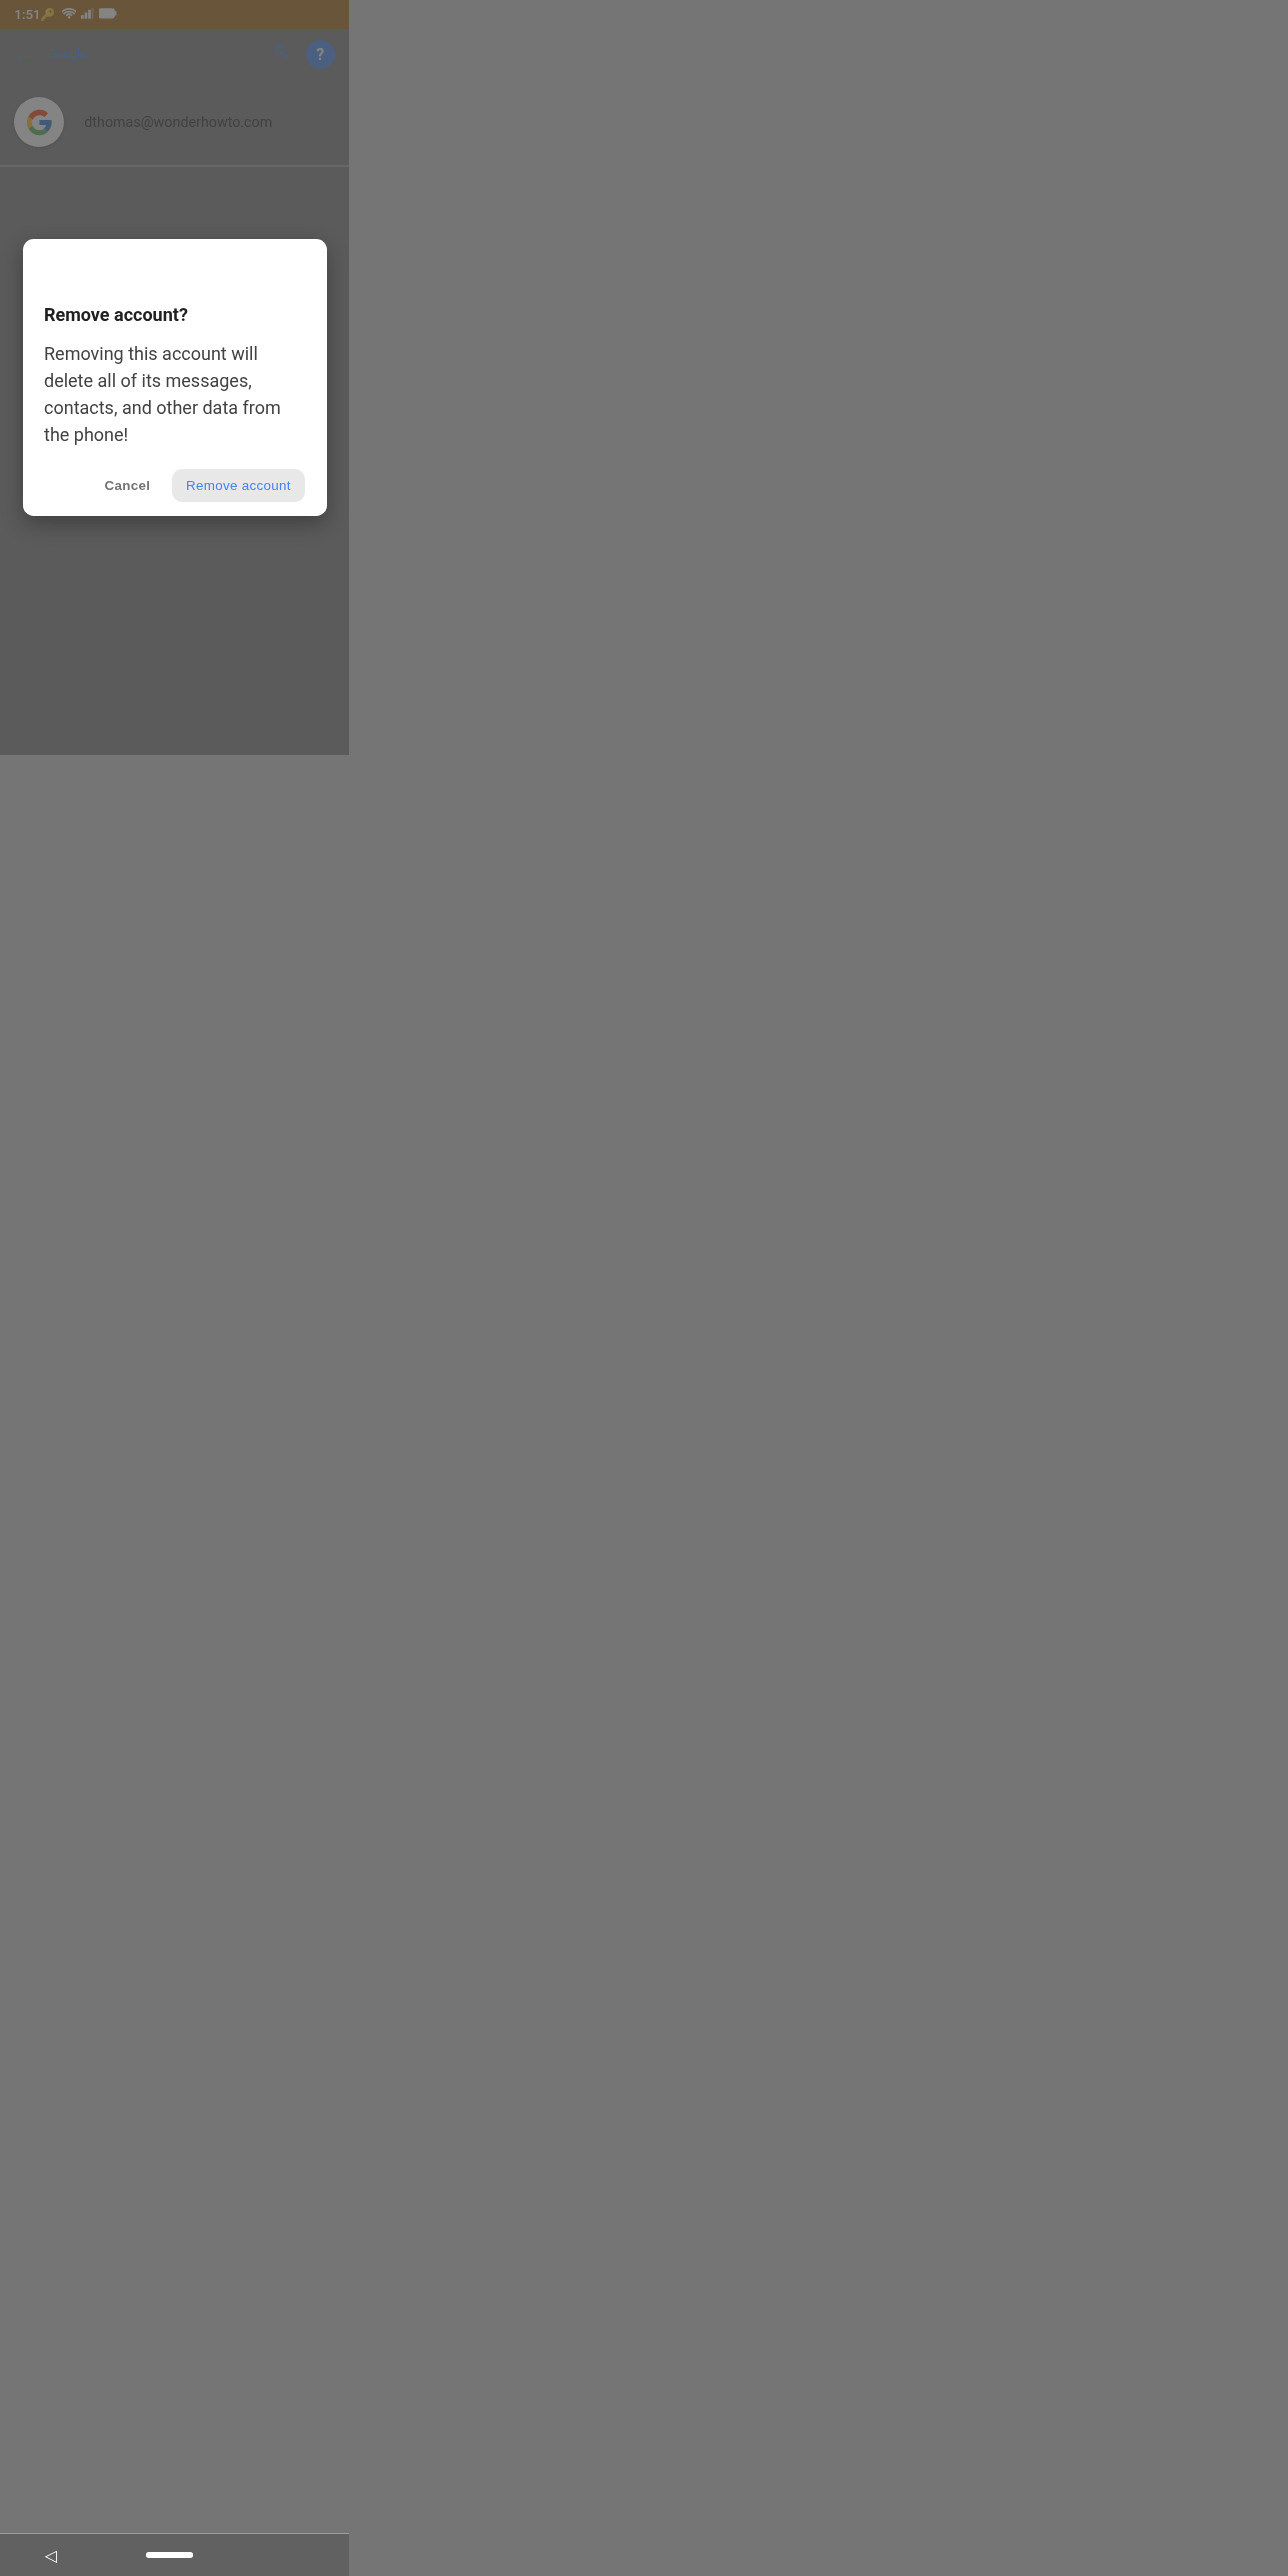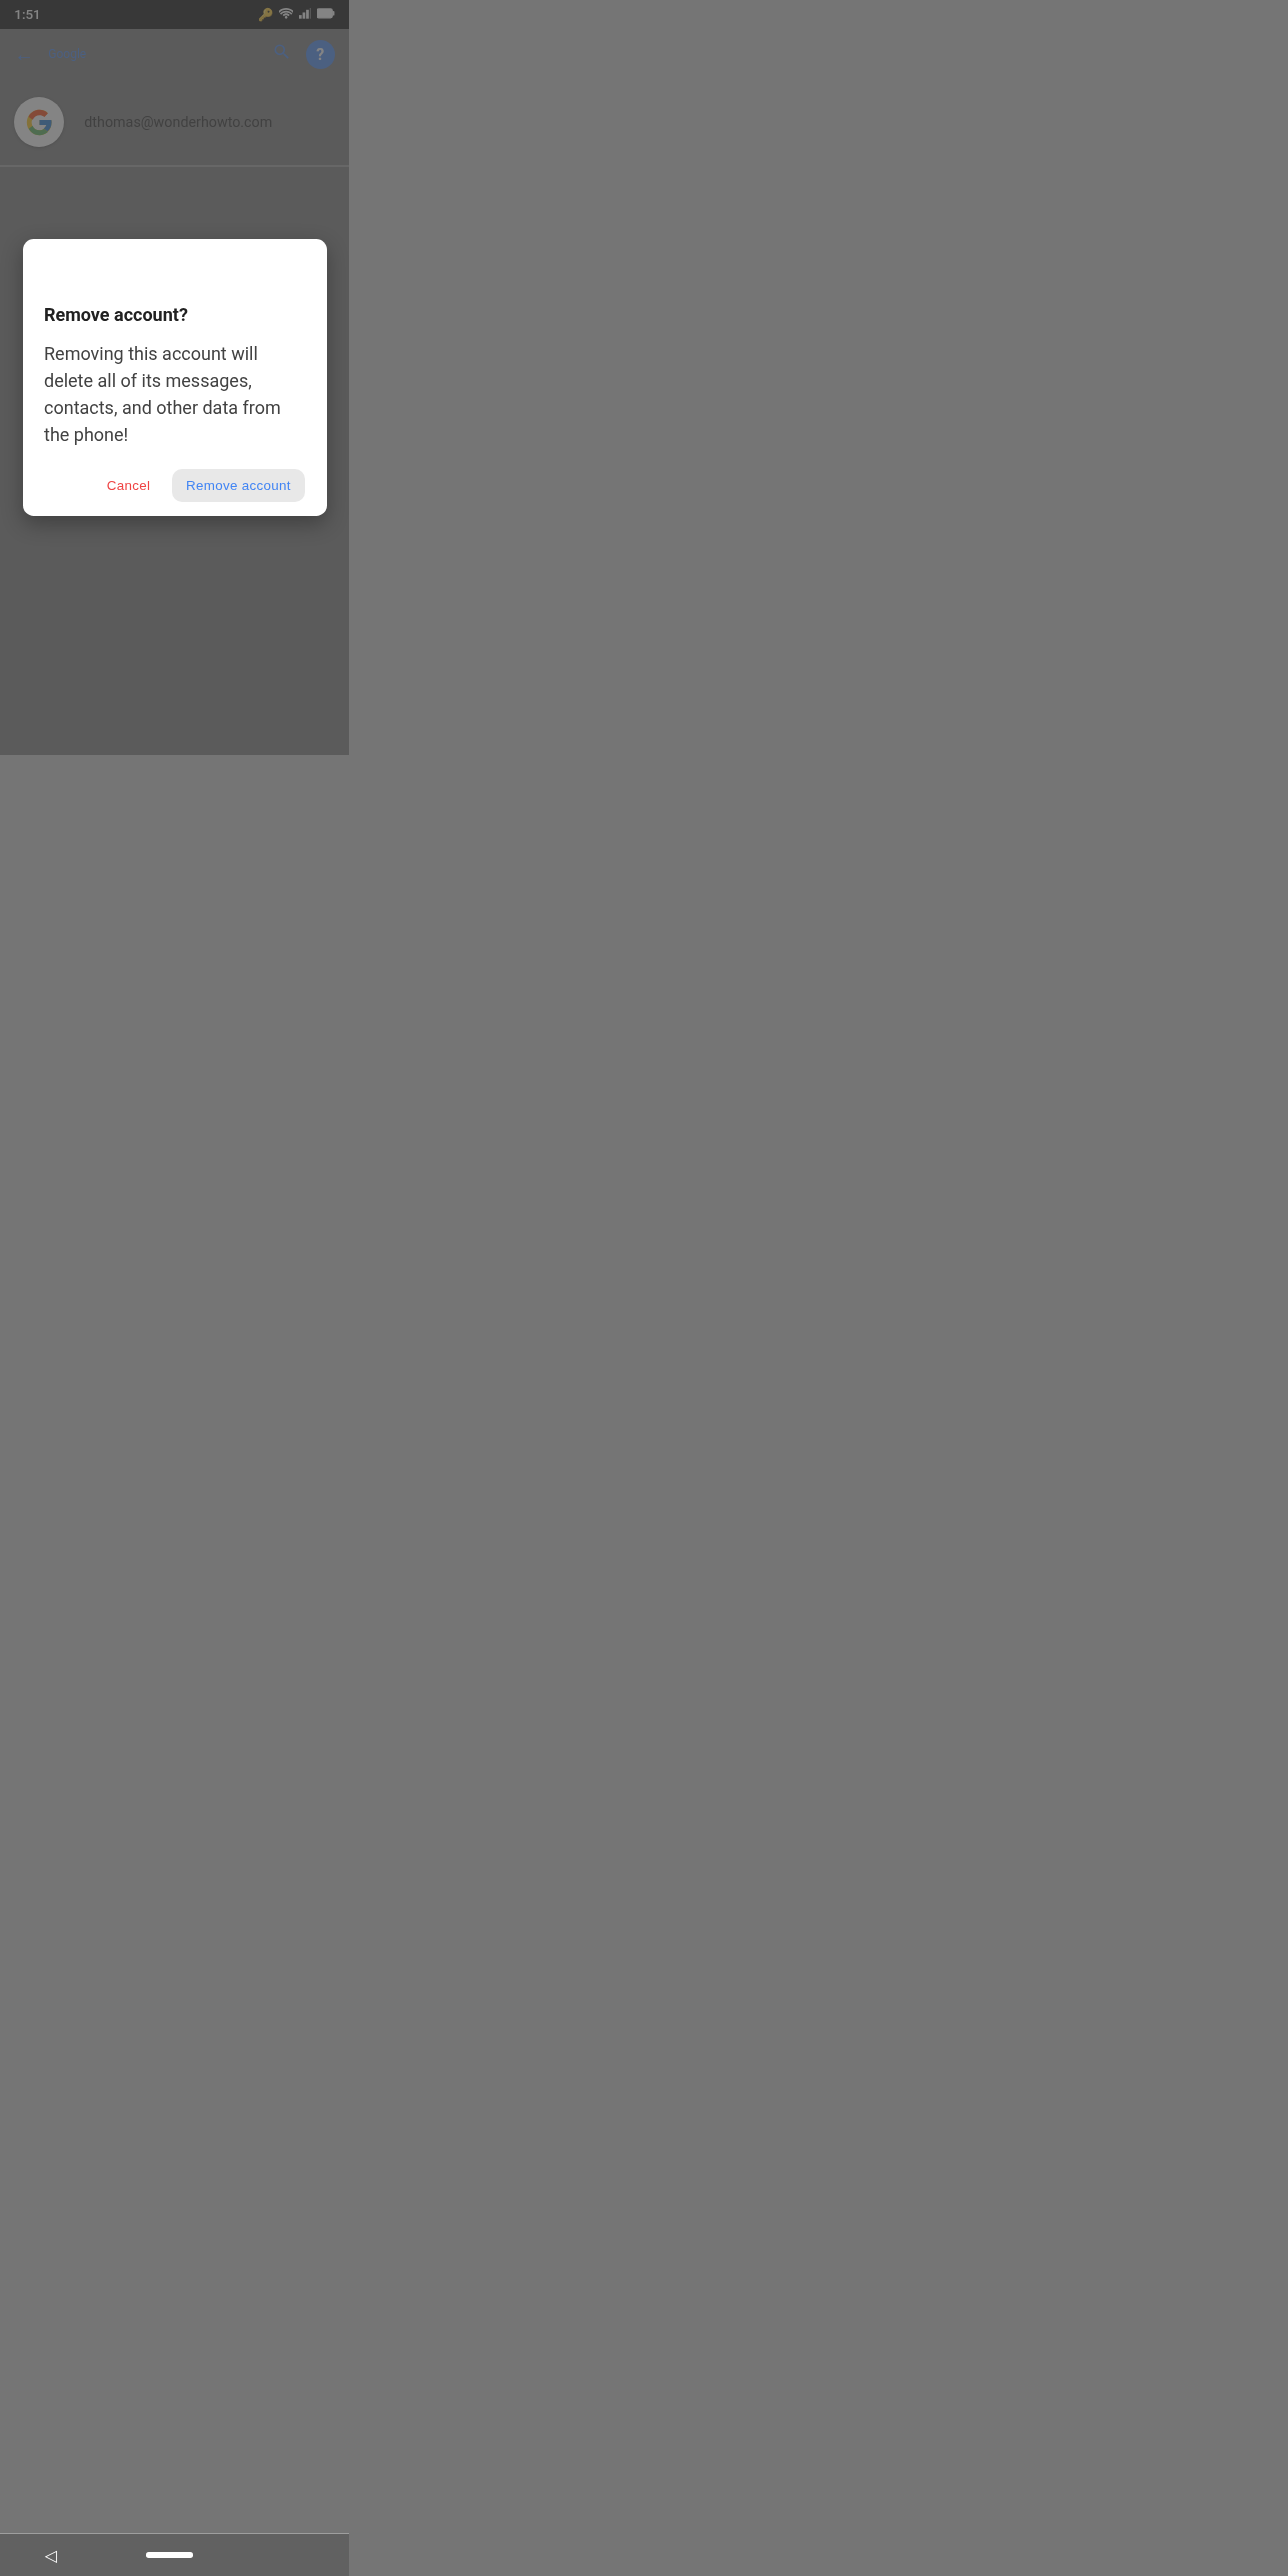--- a/index.html
+++ b/index.html
@@ -14,24 +14,24 @@
       min-height: 755px;
       background-color: #757575;
       font-family: 'Roboto', Arial, sans-serif;
       position: relative;
       overflow: hidden;
     }
 
     
     .status-bar {
       display: flex;
-      justify-content: space-between;
+      justify-content: flex-start;
       align-items: center;
       padding: 7.2px 14.3px;
-      background-color: #000000;
+      background-color: #a16207;
       height: 29px;
     }
 
     .status-time {
       color: white;
       font-size: 13.4px;
       font-weight: 500;
     }
 
     .status-icons {
@@ -209,23 +209,23 @@
     .dialog-actions {
       display: flex;
       justify-content: flex-end;
       gap: 7.2px;
     }
 
     .btn-cancel {
       padding: 9px 14.3px;
       border: none;
       background: transparent;
-      color: #ef4444;
+      color: #737373;
       font-size: 13.4px;
-      font-weight: 400;
+      font-weight: 700;
       border-radius: 5.4px;
       cursor: pointer;
       letter-spacing: 0.3px;
     }
 
     .btn-remove {
       padding: 9px 14.3px;
       border: none;
       background-color: #e8e8e8;
       color: #4285f4;

